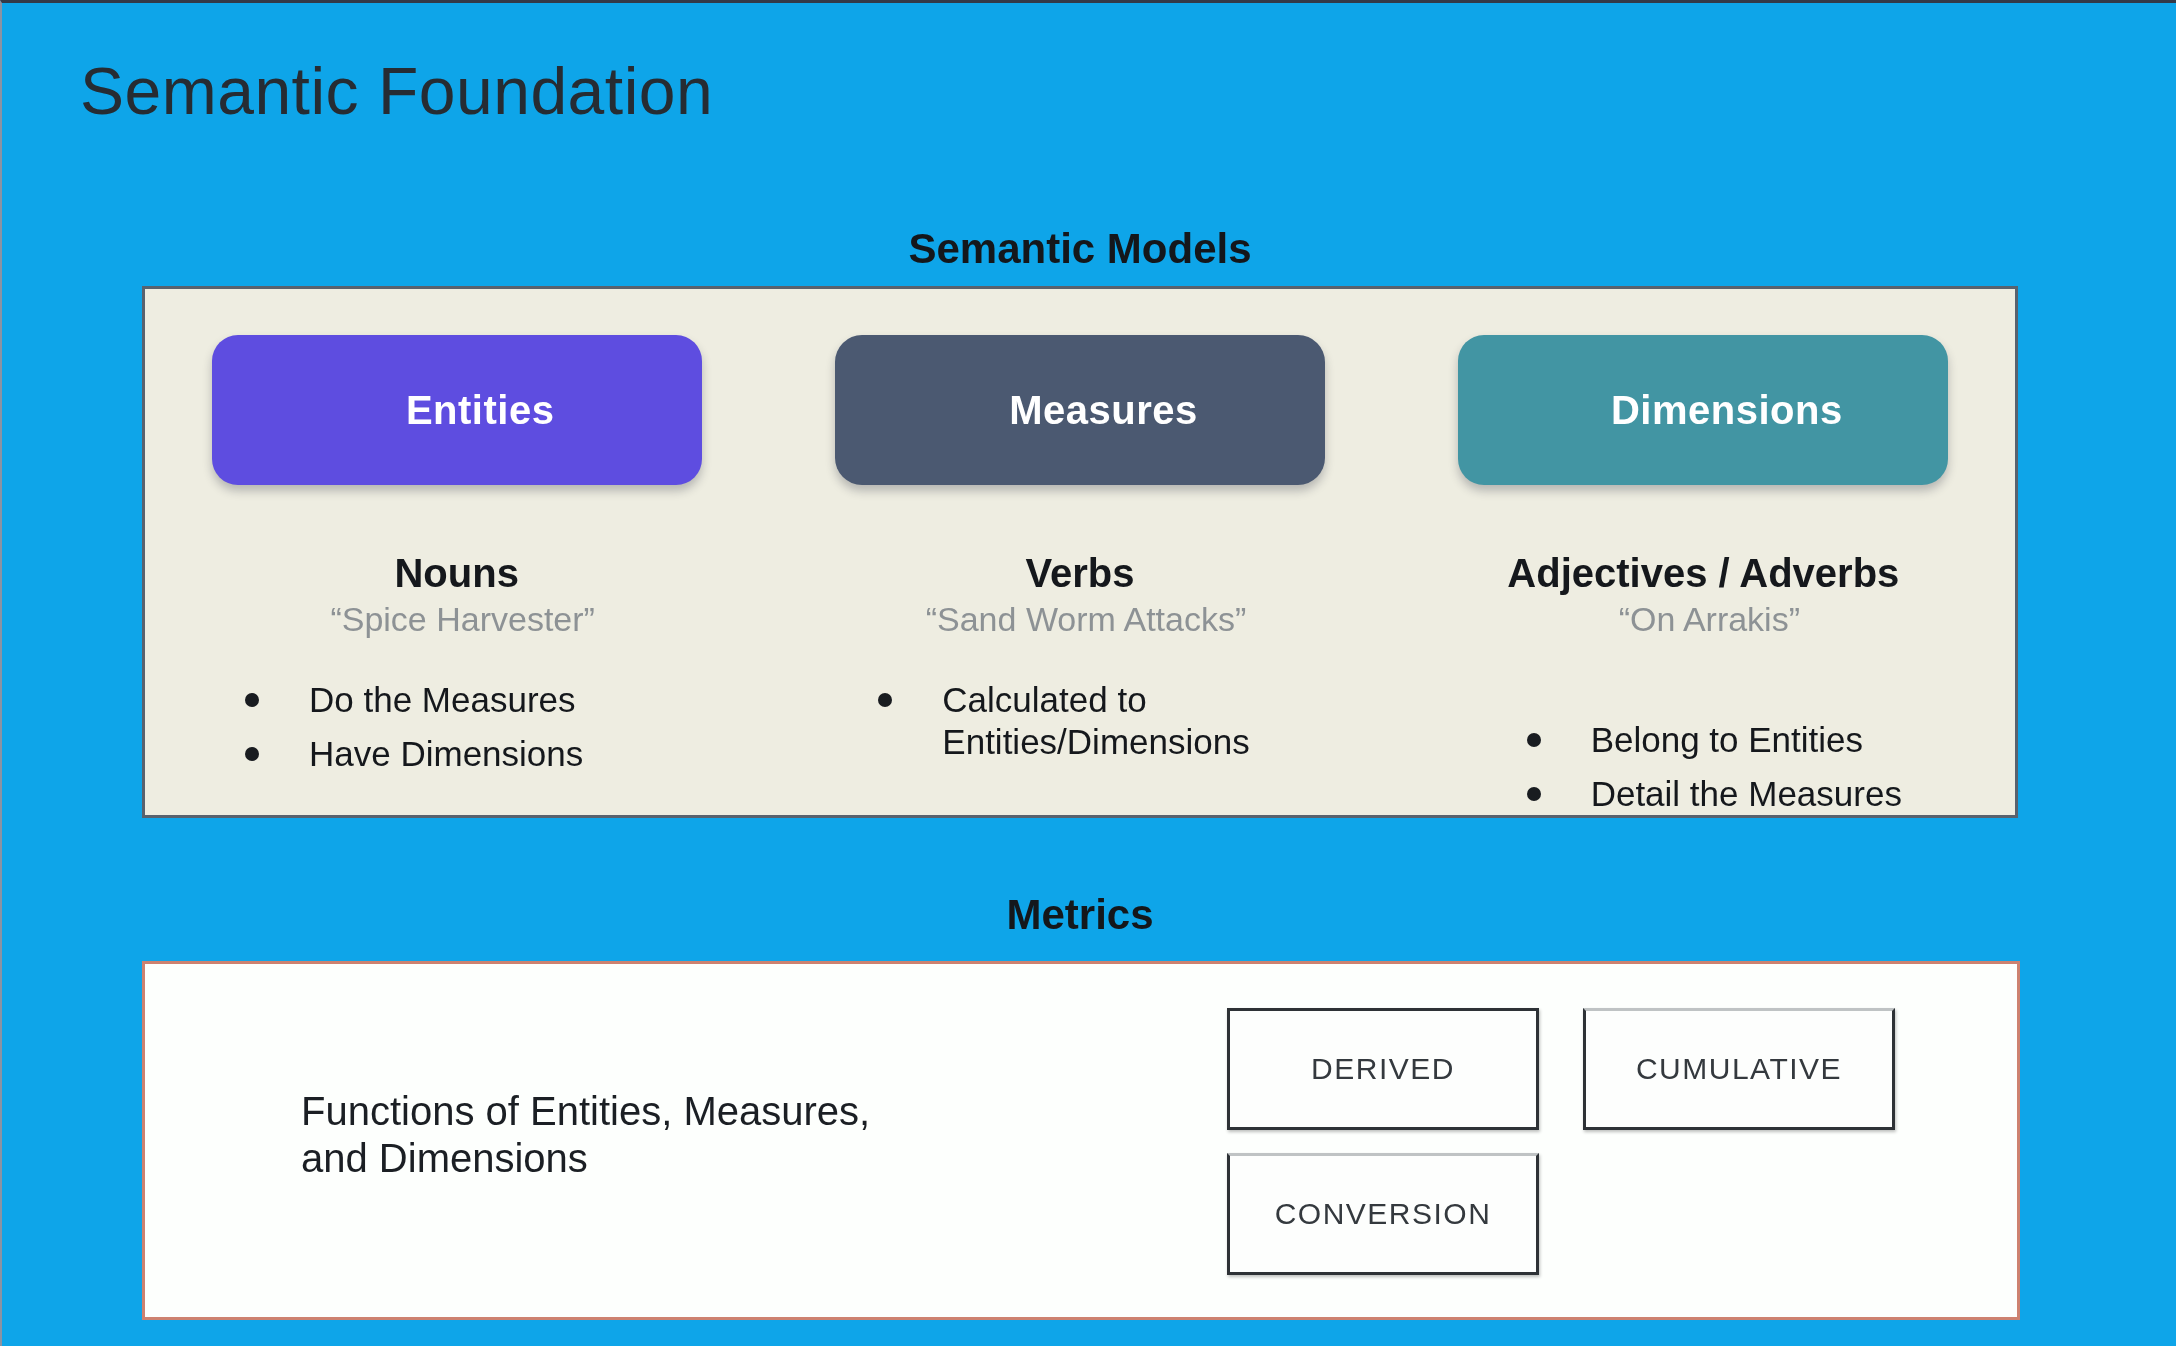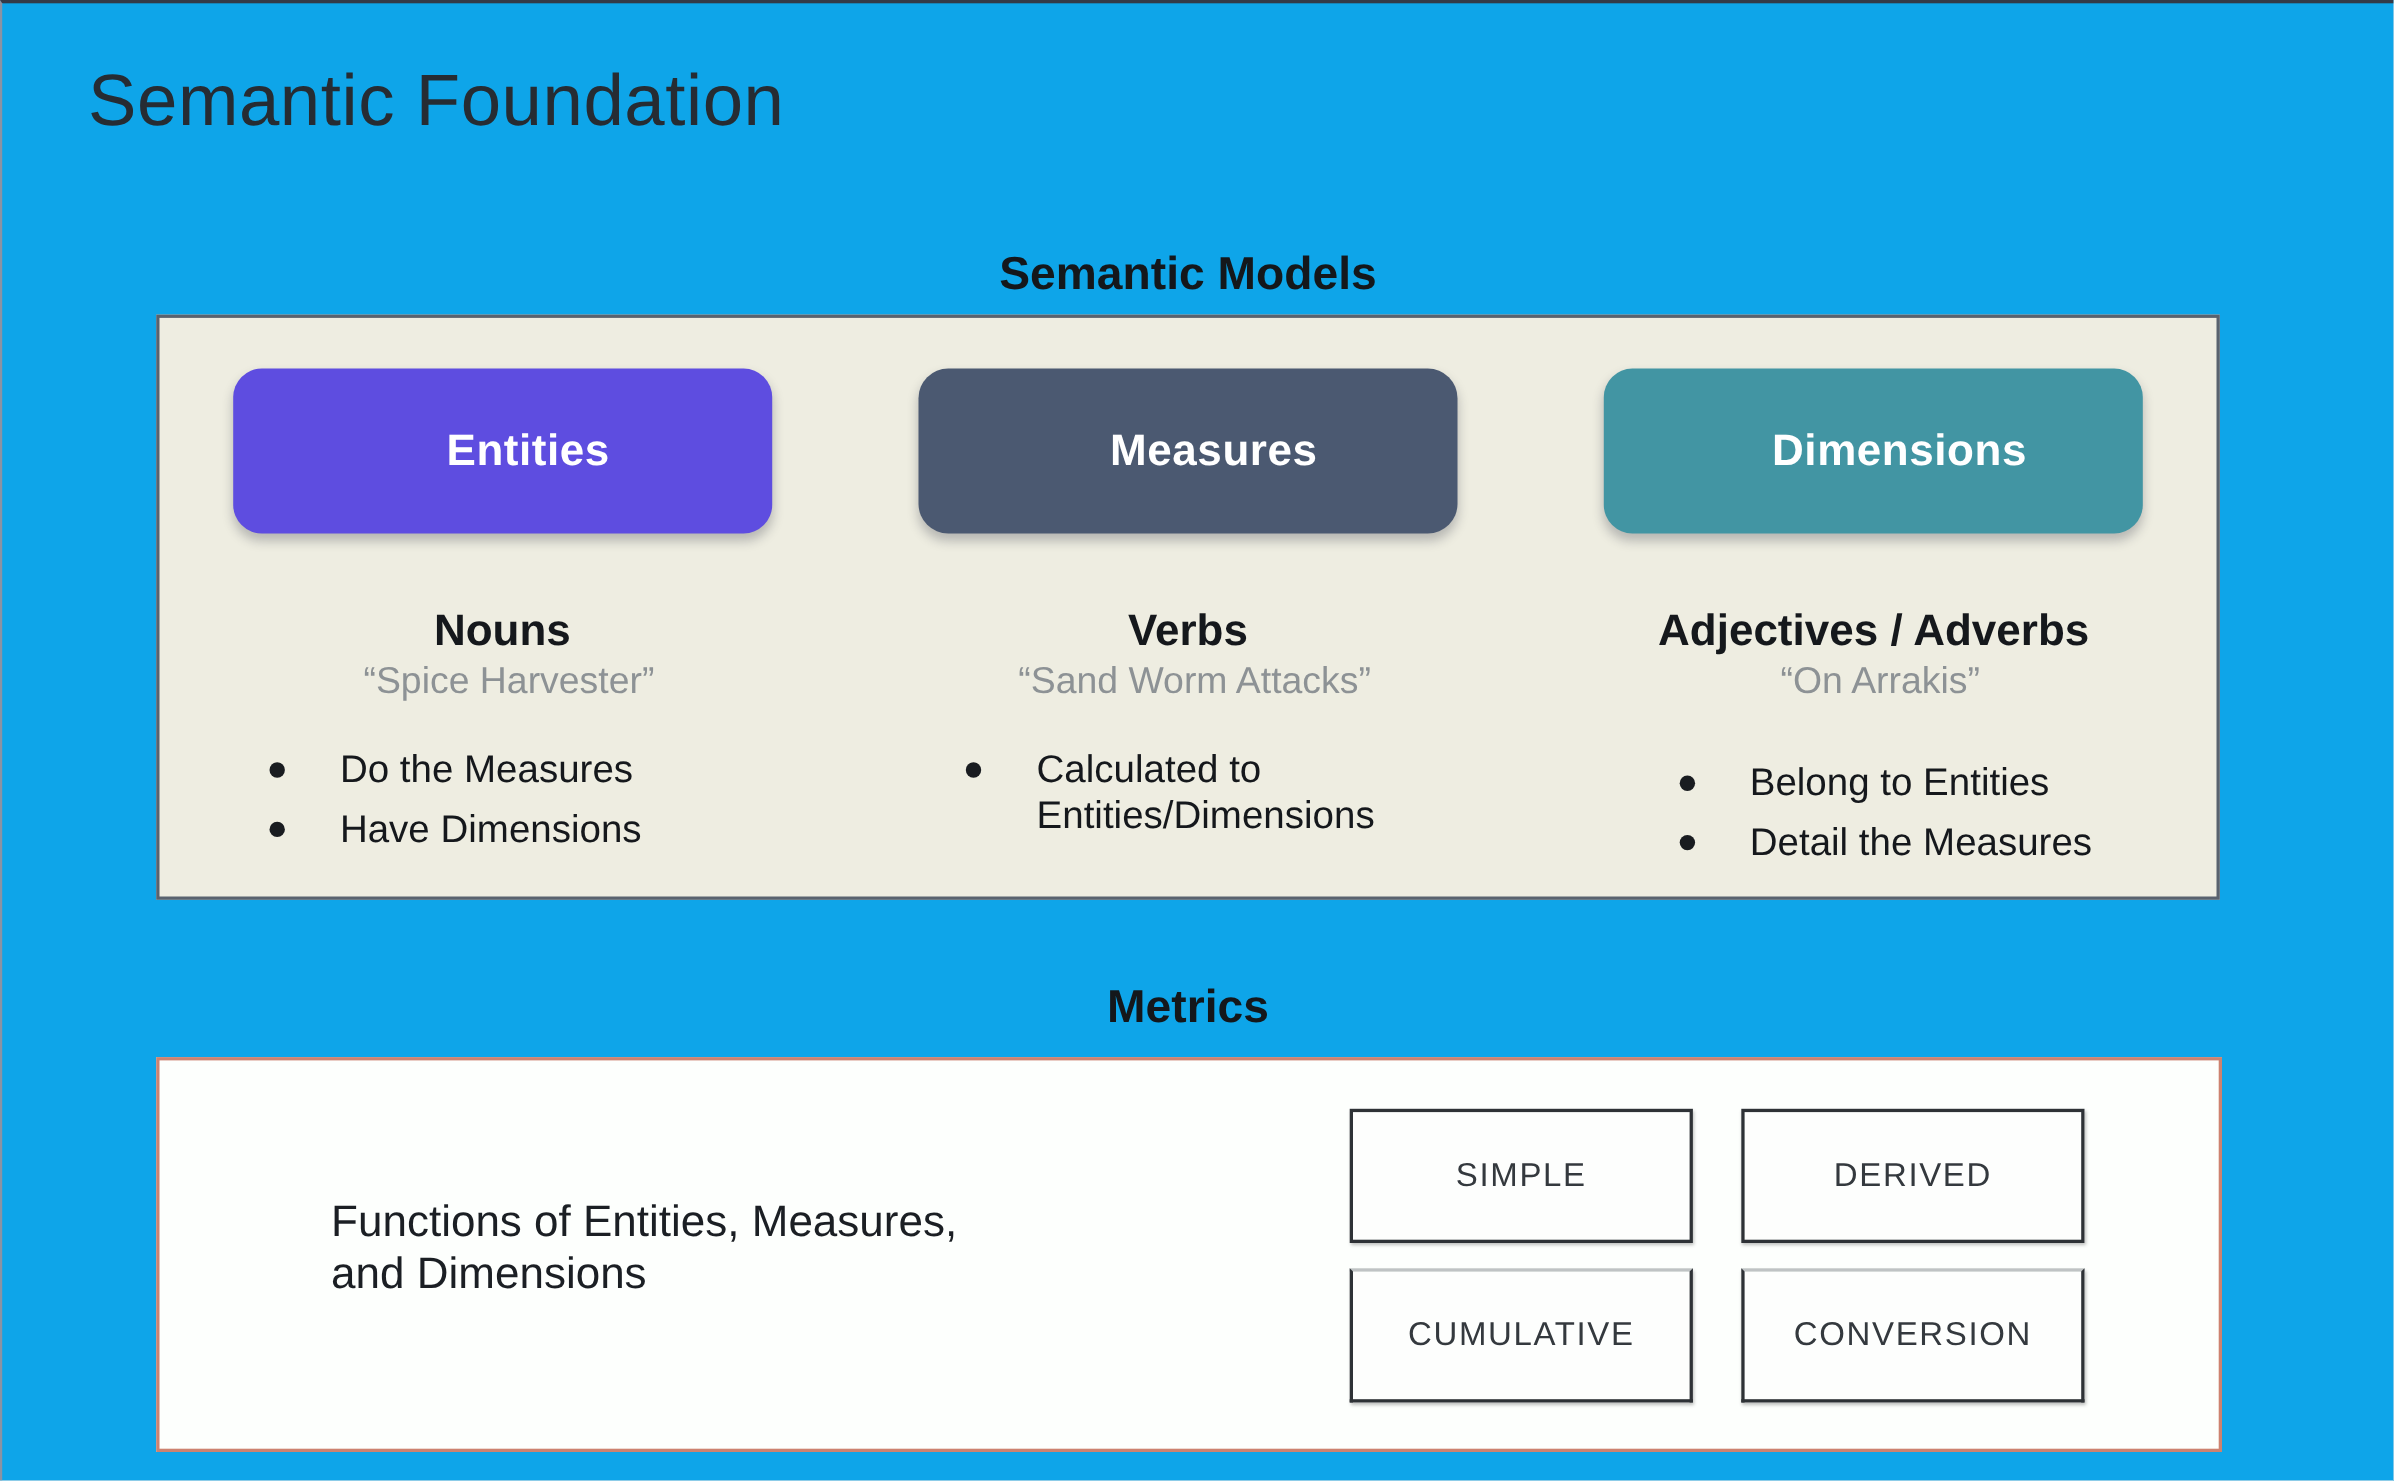--- a/index.html
+++ b/index.html
@@ -39,21 +39,21 @@
     color:#ffffff; font-size:40px; font-weight:700; letter-spacing:0.5px;
     margin:46px auto 0; box-shadow:0 6px 10px rgba(40,42,60,0.28);padding-left:47px;
   }
 
   .col-heading { margin-top:66px; text-align:center; font-size:40px; font-weight:700; color:#15181c; }
   .col-quote   { text-align:center; font-size:34px; color:#8d9295; margin-top:4px;margin-left:12px; }
 
   .bullets { margin-top:40px; display:flex; flex-direction:column; gap:12px; }
   .col-entities   .bullets { margin-left:100px; }
   .col-measures   .bullets { margin-left:110px; }
-  .col-dimensions .bullets { margin-left:135px; margin-top:52px; }
+  .col-dimensions .bullets { margin-left:135px; margin-top:80px; }
 
   .bullet-row { display:flex; align-items:flex-start; }
   .dot { width:14px; height:14px; border-radius:50%; background:#191c20; margin-top:14px; flex:none; }
   .bullet-text { margin-left:50px; font-size:35px; color:#15181c; line-height:1.2; }
   .col-measures .bullet-text { max-width:330px; }
 
   #panel-metrics {
     position:absolute; left:140px; top:958px; width:1878px; height:359px;
     border:3px solid #cd8270; background:#fdfffd;
   }
@@ -134,20 +134,19 @@
   </div>
 
   <div class="section-label" id="metrics-label">Metrics</div>
 
   <div id="panel-metrics">
     <div class="metrics-desc">
       <div>Functions of Entities, Measures,</div>
       <div>and Dimensions</div>
     </div>
     <div class="metric-grid">
-      <div class="metric-box">SIMPLE</div>
       <div class="metric-box">DERIVED</div>
       <div class="metric-box row2">CUMULATIVE</div>
       <div class="metric-box row2">CONVERSION</div>
     </div>
   </div>
 
 </div>
 
 </body></html>

